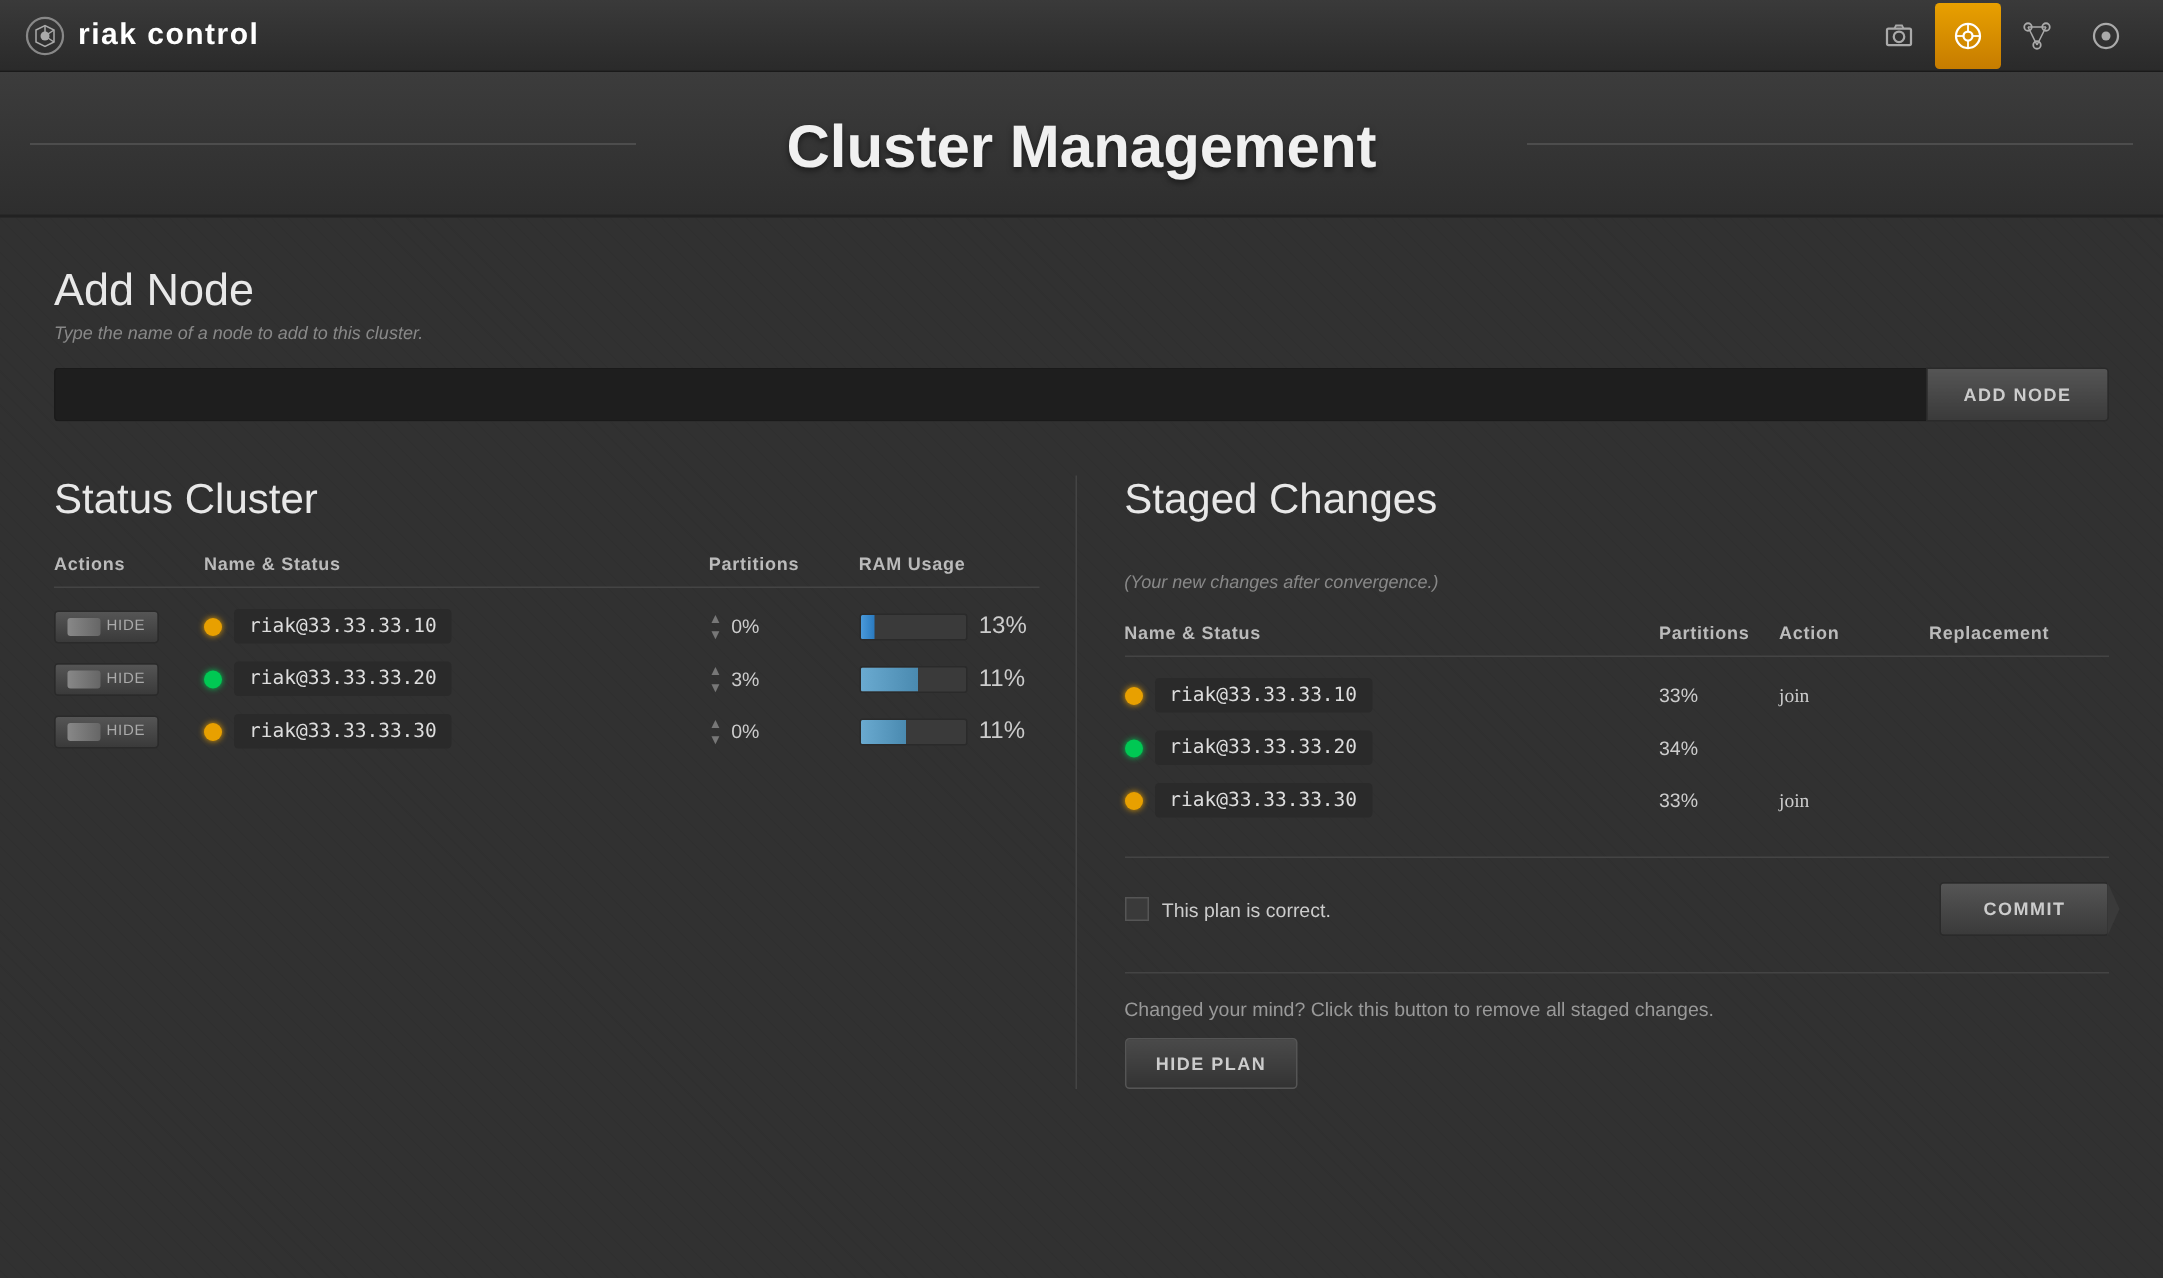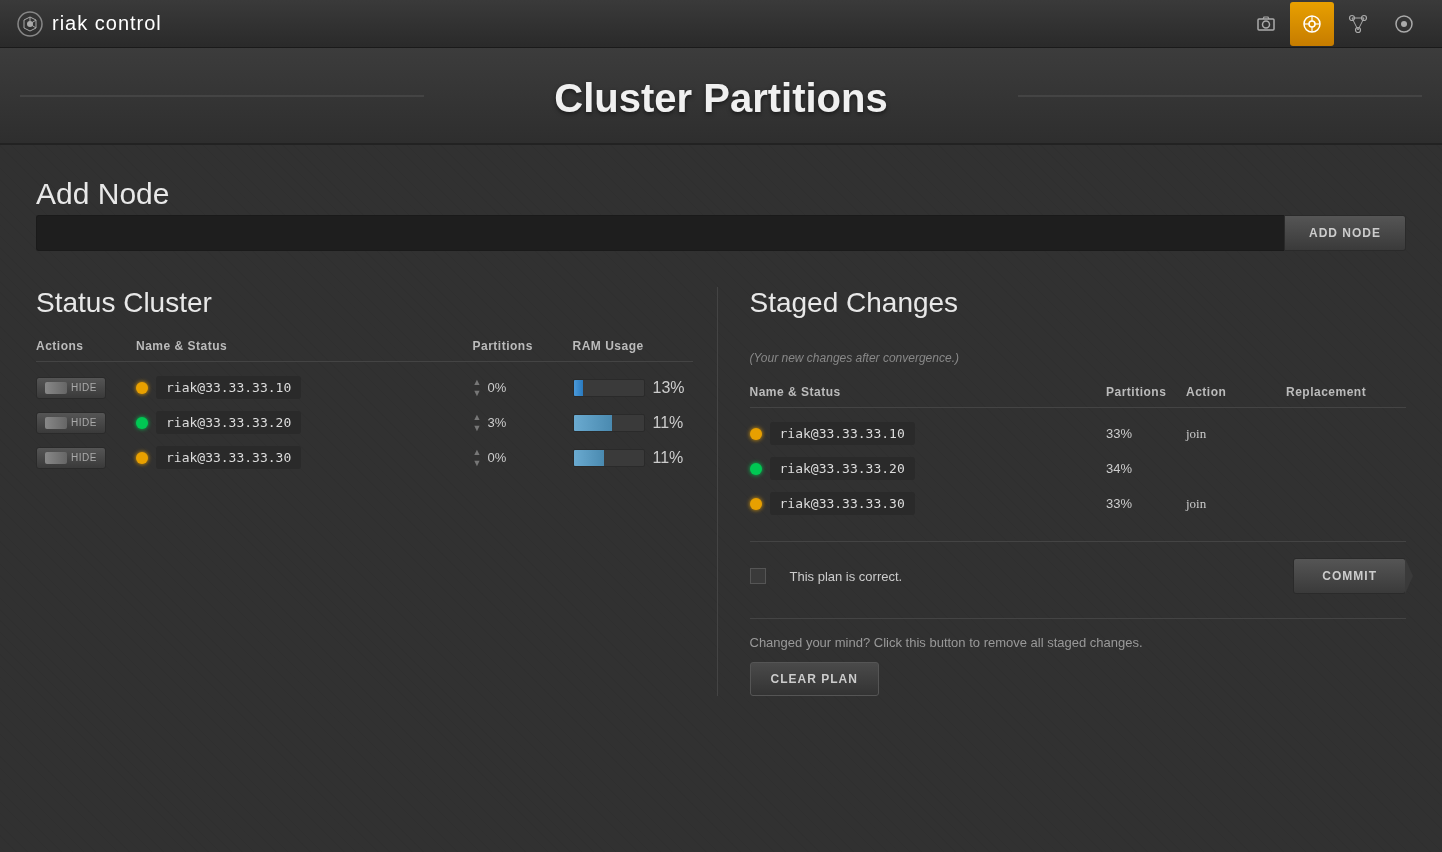--- a/index.html
+++ b/index.html
@@ -31,21 +31,21 @@
     }
 
     .topbar-logo-icon {
       width: 28px;
       height: 28px;
     }
 
     .topbar-logo-text {
       color: #fff;
       font-size: 20px;
-      font-weight: normal;
+      font-weight: bold;
       letter-spacing: 1px;
     }
 
     .topbar-nav {
       display: flex;
       gap: 2px;
     }
 
     .topbar-nav-btn {
       width: 44px;
@@ -437,21 +437,21 @@
       align-items: center;
       justify-content: space-between;
       margin-top: 20px;
       padding-top: 16px;
       border-top: 1px solid #444;
     }
 
     .plan-correct-row {
       display: flex;
       align-items: center;
-      gap: 24px;
+      gap: 9px;
     }
 
     .plan-checkbox {
       width: 16px;
       height: 16px;
       background: #3a3a3a;
       border: 1px solid #555;
       cursor: pointer;
     }
 
@@ -561,27 +561,28 @@
     <button class="topbar-nav-btn">
       <svg width="20" height="20" viewBox="0 0 20 20">
         <circle cx="10" cy="10" r="8" fill="none" stroke="#aaa" stroke-width="1.5"></circle>
         <circle cx="10" cy="10" r="3" fill="#aaa"></circle>
       </svg>
     </button>
   </div>
 </div>
 
 <div class="page-header">
-  <h1>Cluster Partitions</h1>
+  <h1>Cluster Management</h1>
 </div>
 
 <div class="main-content">
 
   <div class="add-node-section">
     <h2 class="add-node-title">Add Node</h2>
+    <p class="add-node-subtitle">Type the name of a node to add to this cluster.</p>
     <div class="add-node-row">
       <input class="add-node-input" type="text" placeholder="" style="">
       <button class="add-node-btn">ADD NODE</button>
     </div>
   </div>
 
   <div class="two-col">
 
     <div class="col-left">
       <h2 class="section-title">Status Cluster</h2>
@@ -718,17 +719,17 @@
       <div class="commit-row">
         <div class="plan-correct-row">
           <div class="plan-checkbox"></div>
           <label class="plan-label">This plan is correct.</label>
         </div>
         <button class="commit-btn">COMMIT</button>
       </div>
 
       <div class="clear-plan-section">
         <p class="clear-plan-text">Changed your mind? Click this button to remove all staged changes.</p>
-        <button class="clear-plan-btn">CLEAR PLAN</button>
+        <button class="clear-plan-btn">HIDE PLAN</button>
       </div>
     </div>
   </div>
 </div>
 
 </body></html>

